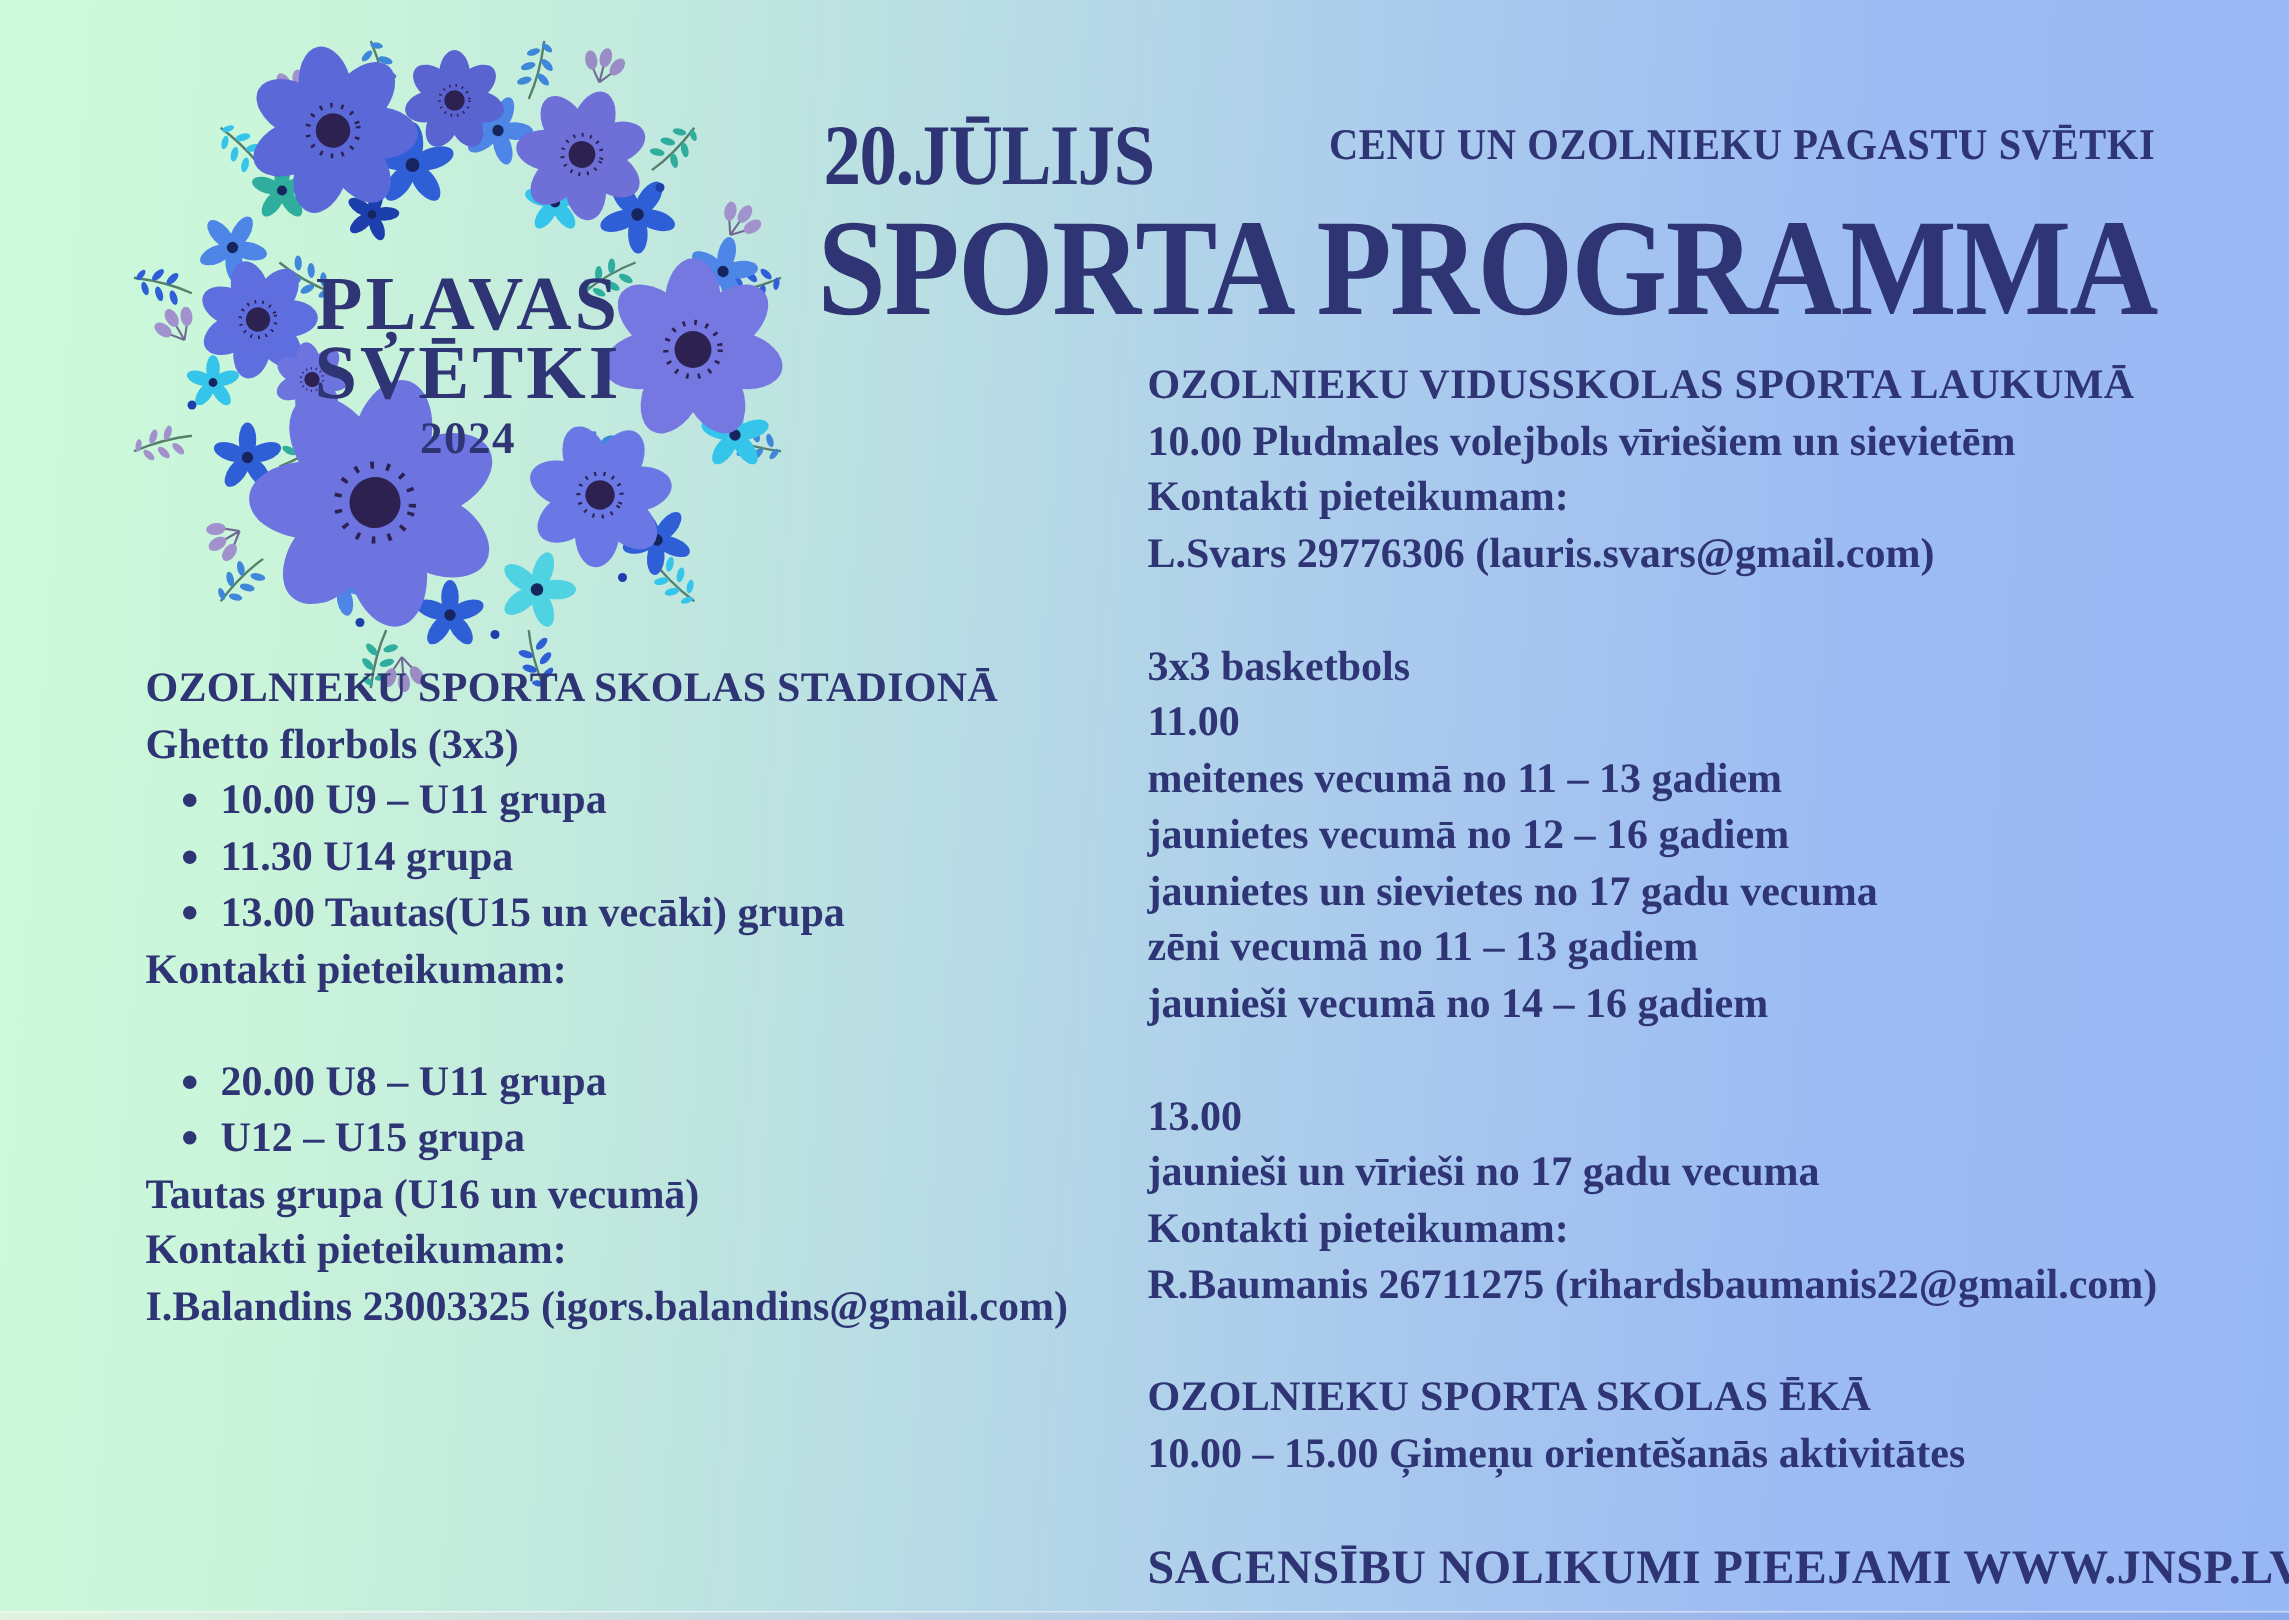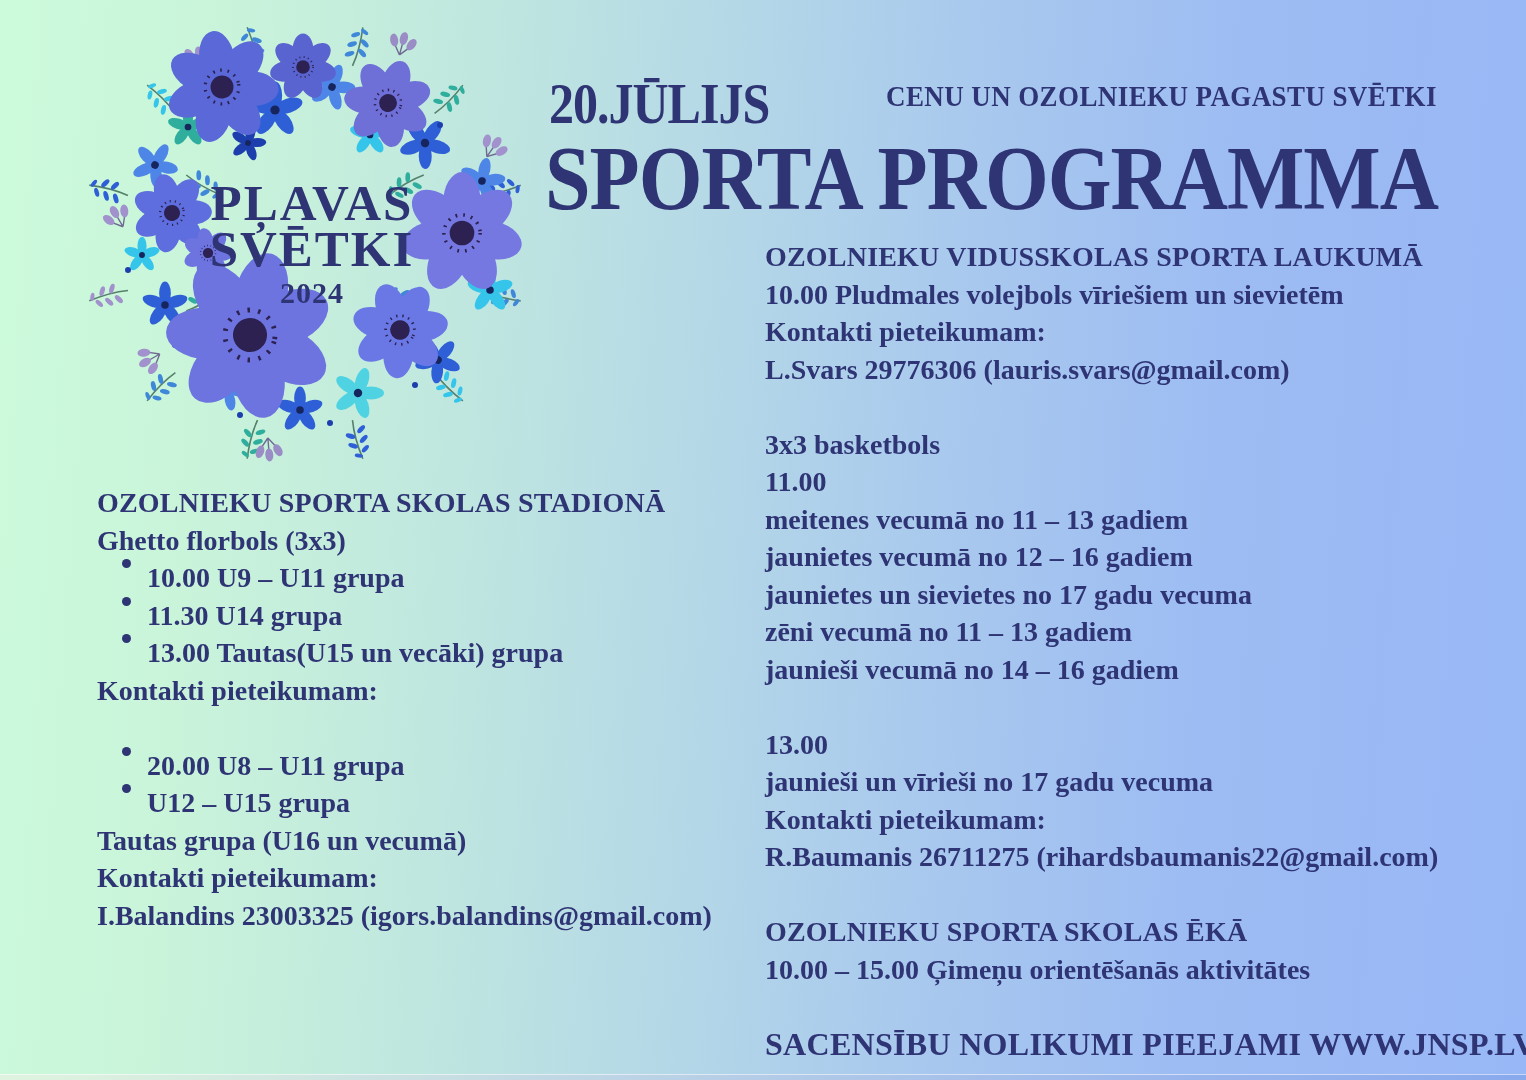--- a/index.html
+++ b/index.html
@@ -41,28 +41,28 @@
   .wreath { left: 70px; top: 15px; }
   .badge {
     left: 187px; top: 180px; width: 250px;
     text-align: center; line-height: 46px;
   }
   .badge .b1, .badge .b2 { font-size: 51px; letter-spacing: 2px; }
   .badge .b3 { font-size: 30px; line-height: 42px; letter-spacing: 1px; }
 
   
   .col { display: block; }
-  .left-col  { left: 97px;  top: 484px; width: 660px; }
+  .left-col  { left: 97px;  top: 440px; width: 660px; }
   .right-col { left: 765px; top: 238px; width: 730px; }
   .line {
     height: 37.5px; line-height: 37.5px;
     font-size: 28px; white-space: nowrap;
   }
   .heading { font-size: 28px; letter-spacing: 0.2px; }
-  .bullet { display: flex; padding-left: 25px; }
+  .bullet { display: flex; align-items: center; padding-left: 25px; }
   .dot {
     width: 9px; height: 9px; border-radius: 50%;
     background: #2e3474; margin-right: 16px; flex: 0 0 auto;
   }
   .footer-line { font-size: 32px; letter-spacing: 0.3px; }
 
   .bottom-strip {
     left: 0; right: 0; bottom: 0; height: 5px;
     border-top: 1px solid rgba(255,255,255,0.55);
     background: linear-gradient(to right, rgba(243,238,228,0.5), rgba(122,156,228,0.5));

